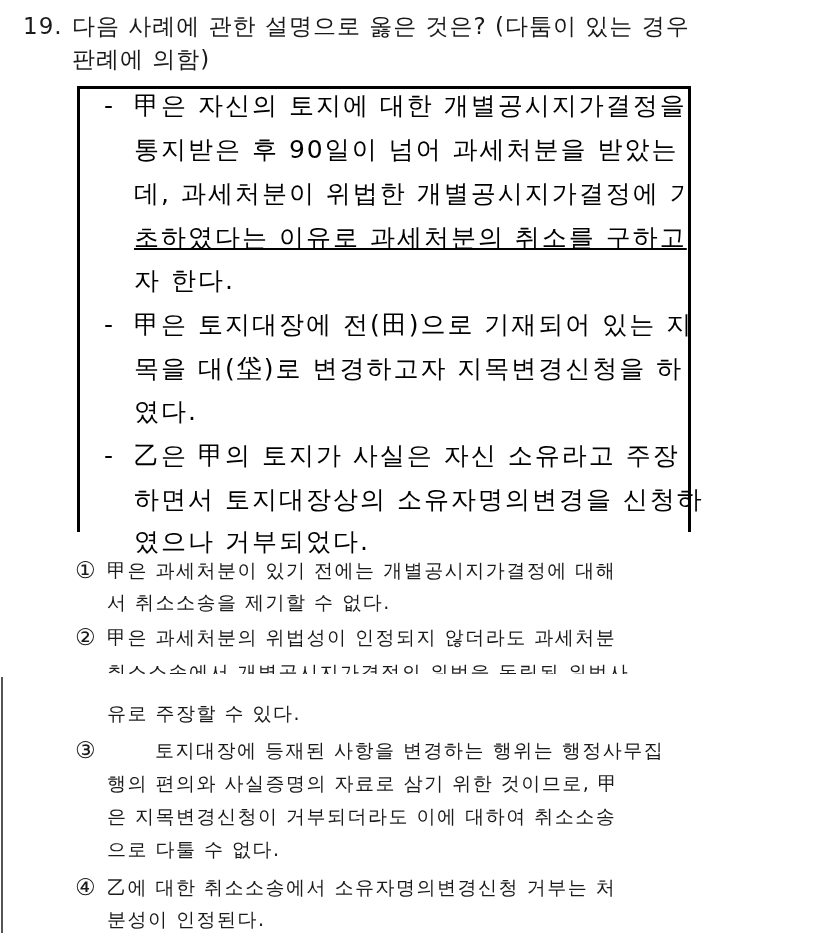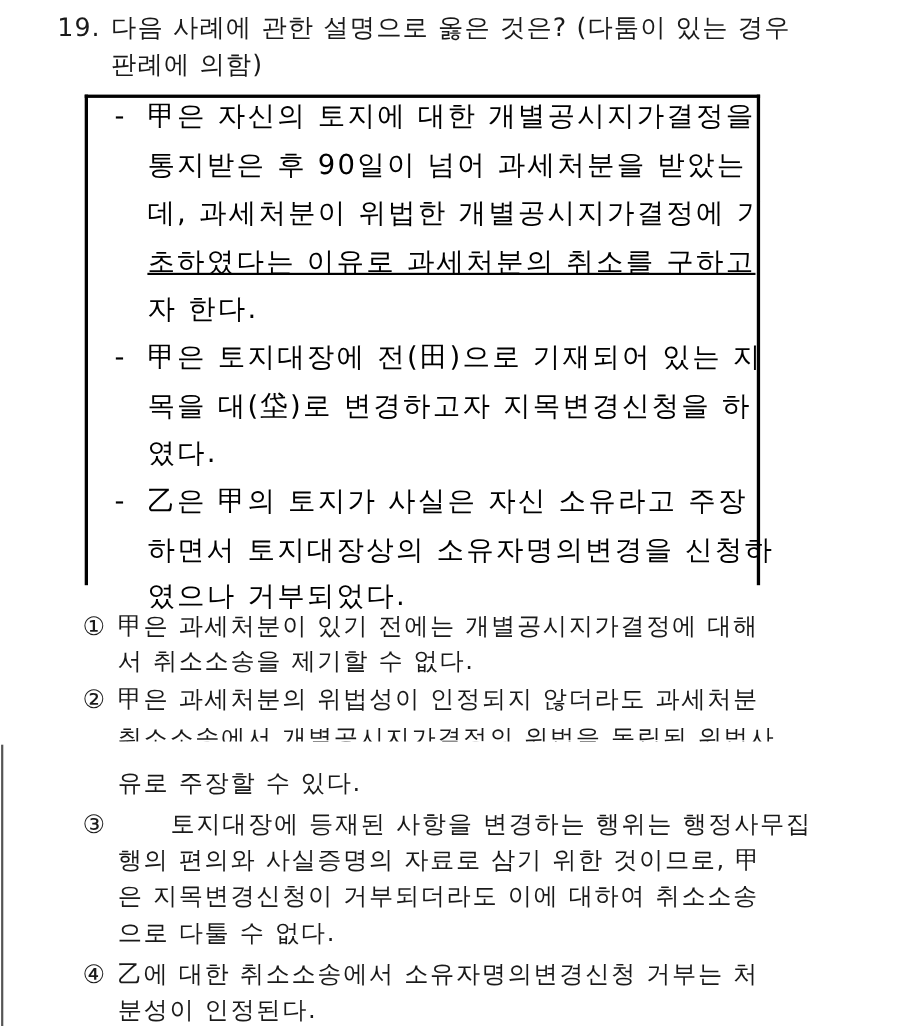--- a/index.html
+++ b/index.html
@@ -1,23 +1,23 @@
 <!DOCTYPE html>
 <html><head>
 <meta charset="utf-8">
 <style>
   html, body { margin:0; padding:0; background:#ffffff; }
   body { width:826px; height:933px; position:relative; overflow:hidden;
          font-family:"DejaVu Sans","Liberation Sans",sans-serif; color:#111; }
-  .q-line { position:absolute; font-size:23px; line-height:28px; white-space:nowrap; letter-spacing:1px; color:#1a1a1a;margin-left:29px; }
+  .q-line { position:absolute; font-size:23px; line-height:28px; white-space:nowrap; letter-spacing:1px; color:#1a1a1a; }
   .box { position:absolute; left:77px; top:86px; width:614px; height:446px;
          border-top:3px solid #000; border-left:3px solid #000; border-right:3px solid #000; box-sizing:border-box; }
   .box-line { position:absolute; font-size:25px; line-height:30px; white-space:nowrap; color:#000; letter-spacing:2px;text-align:right; }
   .dash { position:absolute; font-size:25px; line-height:30px; color:#000; }
-  .opt-line { position:absolute; font-size:22px; line-height:28px; white-space:nowrap; color:#1a1a1a; letter-spacing:1.5px; }
+  .opt-line { position:absolute; font-size:19px; line-height:28px; white-space:nowrap; color:#1a1a1a; letter-spacing:1.5px; }
   .marker { position:absolute; font-size:23px; line-height:28px; color:#1a1a1a; }
   .clip { position:absolute; overflow:hidden; }
   .left-rule { position:absolute; left:1px; top:677px; width:2px; height:256px; background:#555; }
 </style>
 </head>
 <body>
 
 <div>
   <div class="q-line" style="left:23px;top:12px;">19.</div>
   <div class="q-line" style="left:72px;top:12px;">다음 사례에 관한 설명으로 옳은 것은? (다툼이 있는 경우</div>

